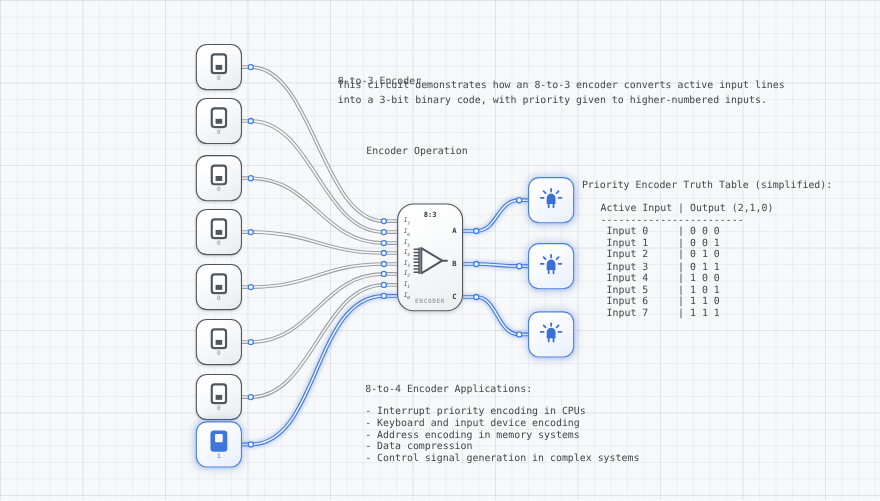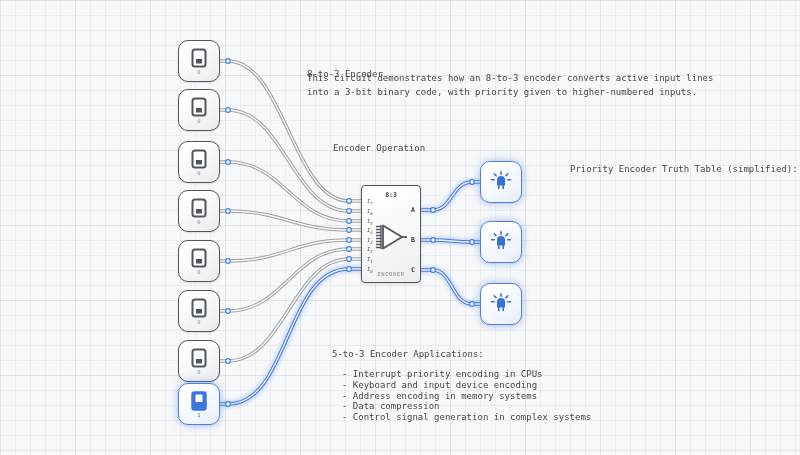--- a/index.html
+++ b/index.html
@@ -10,27 +10,27 @@
     background-image:
       linear-gradient(rgba(180,185,200,.16) 1px, transparent 1px),
       linear-gradient(90deg, rgba(180,185,200,.16) 1px, transparent 1px),
       linear-gradient(rgba(160,165,185,.14) 1px, transparent 1px),
       linear-gradient(90deg, rgba(160,165,185,.14) 1px, transparent 1px);
     background-size:15px 15px,15px 15px,75px 75px,75px 75px;
   }
   .txt{position:absolute;color:#42474c;font-size:9px;white-space:pre;}
   #t-title{left:307px;top:69px;}
   #t-desc{left:307px;top:72px;line-height:13.5px;}
-  #t-oper{left:333px;top:143px;}
-  #t-ttitle{left:570px;top:164px;}
+  #t-oper{left:333px;top:133px;}
+  #t-ttitle{left:529px;top:164px;}
   #t-tbody{left:546px;top:185px;line-height:10.5px;}
   #t-tnote{left:546px;top:302px;}
   #t-left{left:13px;top:245px;line-height:13.4px;}
   #t-apps-title{left:332px;top:349px;}
-  #t-apps{left:332px;top:369px;line-height:10.8px;margin-left:10px;}
+  #t-apps{left:332px;top:369px;line-height:10.8px;}
 
   svg.wires{position:absolute;left:0;top:0;}
   .w-out{fill:none;stroke:#9ca0a5;stroke-width:3.4px;}
   .w-core{fill:none;stroke:#f7f8f9;stroke-width:1.4px;}
   .blue .w-out{stroke:#4479dd;}
   .blue .w-core{stroke:#e9f1fd;}
   .blue{filter:drop-shadow(0 0 2.5px rgba(77,134,230,.6));}
   .dot{fill:#ffffff;stroke:#4180e8;stroke-width:1.2px;}
 
   .comp{position:absolute;box-sizing:border-box;border-radius:10px;
@@ -41,21 +41,21 @@
   .sw{left:178px;width:42px;height:42px;}
   .sw .lbl{font-size:5.5px;color:#8b9299;margin-top:1px;}
   .sw svg{margin-top:7px;}
   .comp.on{border-color:#4a80e2;background:linear-gradient(145deg,#ffffff 15%,#e8effc 100%);
     box-shadow:0 0 8px rgba(90,140,235,.5),0 1px 2px rgba(40,45,55,.08);}
   .comp.on .lbl{color:#3d76dd;}
 
   .led{left:480px;width:42px;height:42px;justify-content:center;}
 
   #chip{position:absolute;left:361px;top:185px;width:60px;height:98px;box-sizing:border-box;
-    border:1.6px solid #4e565e;border-radius:4px;
+    border:1.6px solid #4e565e;border-radius:15px;
     background:linear-gradient(150deg,#ffffff 15%,#eceef1 100%);
     box-shadow:0 1px 3px rgba(40,45,55,.15);padding-left:28px;}
   #chip .toplbl{position:absolute;top:5px;left:0;width:100%;text-align:center;
     font-size:6.5px;font-weight:bold;color:#32383d;}
   #chip .botlbl{position:absolute;bottom:5px;left:0;width:100%;text-align:center;
     font-size:5.5px;font-weight:bold;letter-spacing:.6px;color:#a0a6ad;}
   .pinlbl{position:absolute;left:5px;font-size:5.5px;font-style:italic;color:#555b61;line-height:6px;}
   .pinlbl sub{font-size:4px;}
   .outlbl{position:absolute;right:5px;font-size:6.5px;font-weight:bold;color:#32383d;line-height:7px;}
   #chip .glyph{position:absolute;left:13px;top:38px;}
@@ -267,19 +267,29 @@
       </g>
       <path d="M7,9 a4,4 0 0 1 8,0 v5.5 h-8 Z" fill="#3a6fd8"></path>
     </svg>
     </div>
 
   <div class="txt" id="t-title">8-to-3 Encoder</div>
   <div class="txt" id="t-desc">This circuit demonstrates how an 8-to-3 encoder converts active input lines
 into a 3-bit binary code, with priority given to higher-numbered inputs.</div>
   <div class="txt" id="t-oper">Encoder Operation</div>
   <div class="txt" id="t-ttitle">Priority Encoder Truth Table (simplified):</div>
-  <div class="txt" id="t-apps-title">5-to-3 Encoder Applications:</div>
+  <div class="txt" id="t-tbody">Active Input | Output (2,1,0)
+------------------------
+ Input 0     | 0 0 0
+ Input 1     | 0 0 1
+ Input 2     | 0 1 0
+ Input 3     | 0 1 1
+ Input 4     | 1 0 0
+ Input 5     | 1 0 1
+ Input 6     | 1 1 0
+ Input 7     | 1 1 1</div>
+  <div class="txt" id="t-apps-title">8-to-4 Encoder Applications:</div>
   <div class="txt" id="t-apps">- Interrupt priority encoding in CPUs
 - Keyboard and input device encoding
 - Address encoding in memory systems
 - Data compression
 - Control signal generation in complex systems</div>
 </div>
 
 </body></html>

